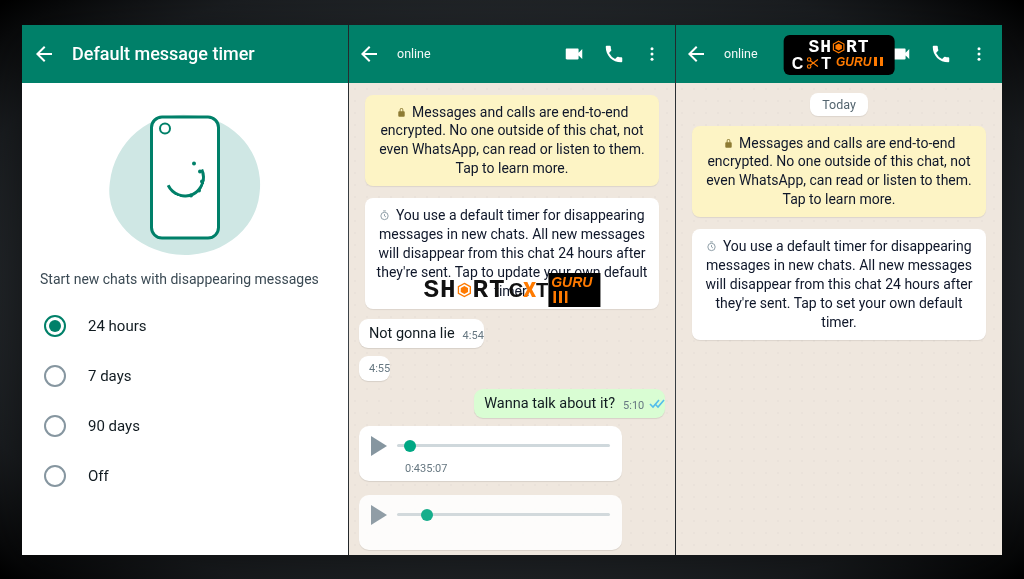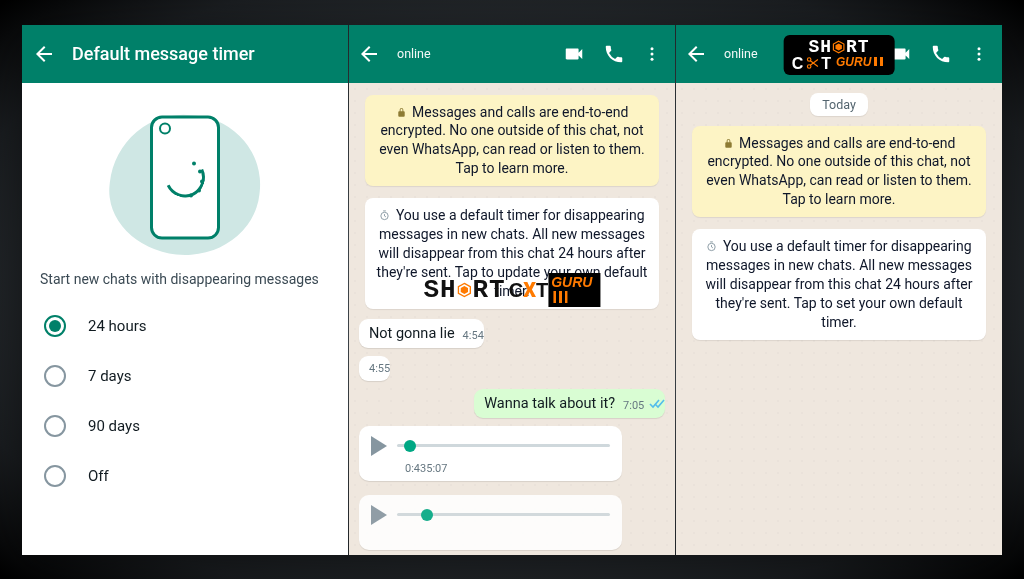--- a/index.html
+++ b/index.html
@@ -161,21 +161,21 @@
       </div>
       <div class="bubble">
         <span>Not gonna lie</span>
         <span class="time">4:54</span>
       </div>
       <div class="bubble">
         <span class="time">4:55</span>
       </div>
       <div class="bubble out">
         <span>Wanna talk about it?</span>
-        <span class="time"><span>7:05</span>
+        <span class="time"><span>5:10</span>
           <svg class="ticks" viewBox="0 0 16 11" fill="none" stroke="#53bdeb" stroke-width="1.6">
               <path d="M1 6l3 3L10 2"></path>
               <path d="M6 6l3 3L15 2"></path>
             </svg>
         </span>
       </div>
       <div class="voice">
         <div class="voice-row">
           <div class="play"></div>
           <div class="track">

